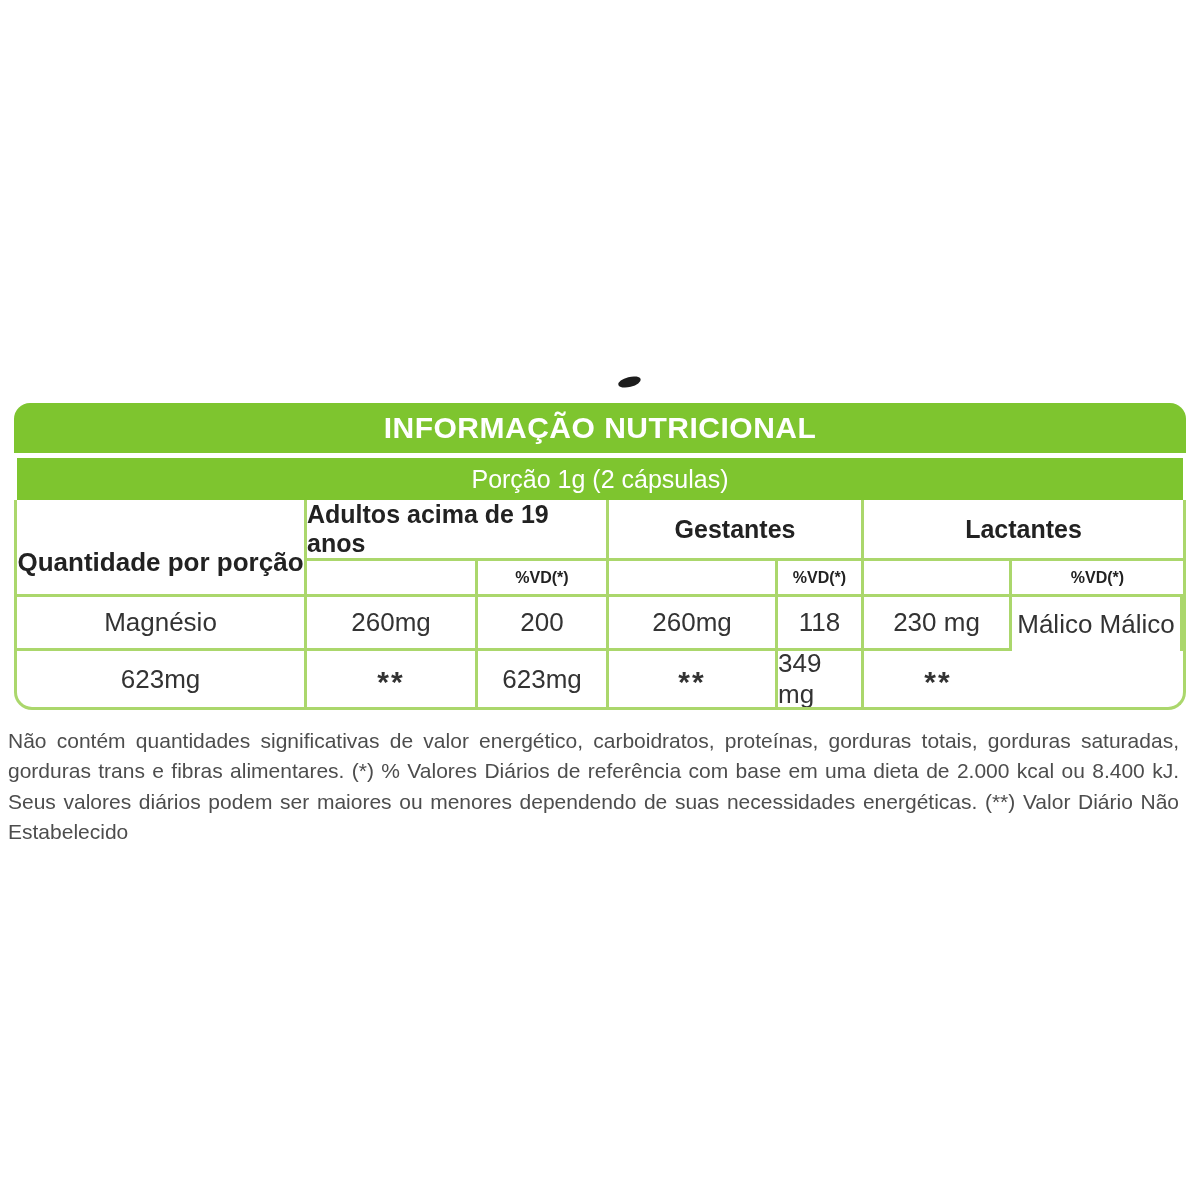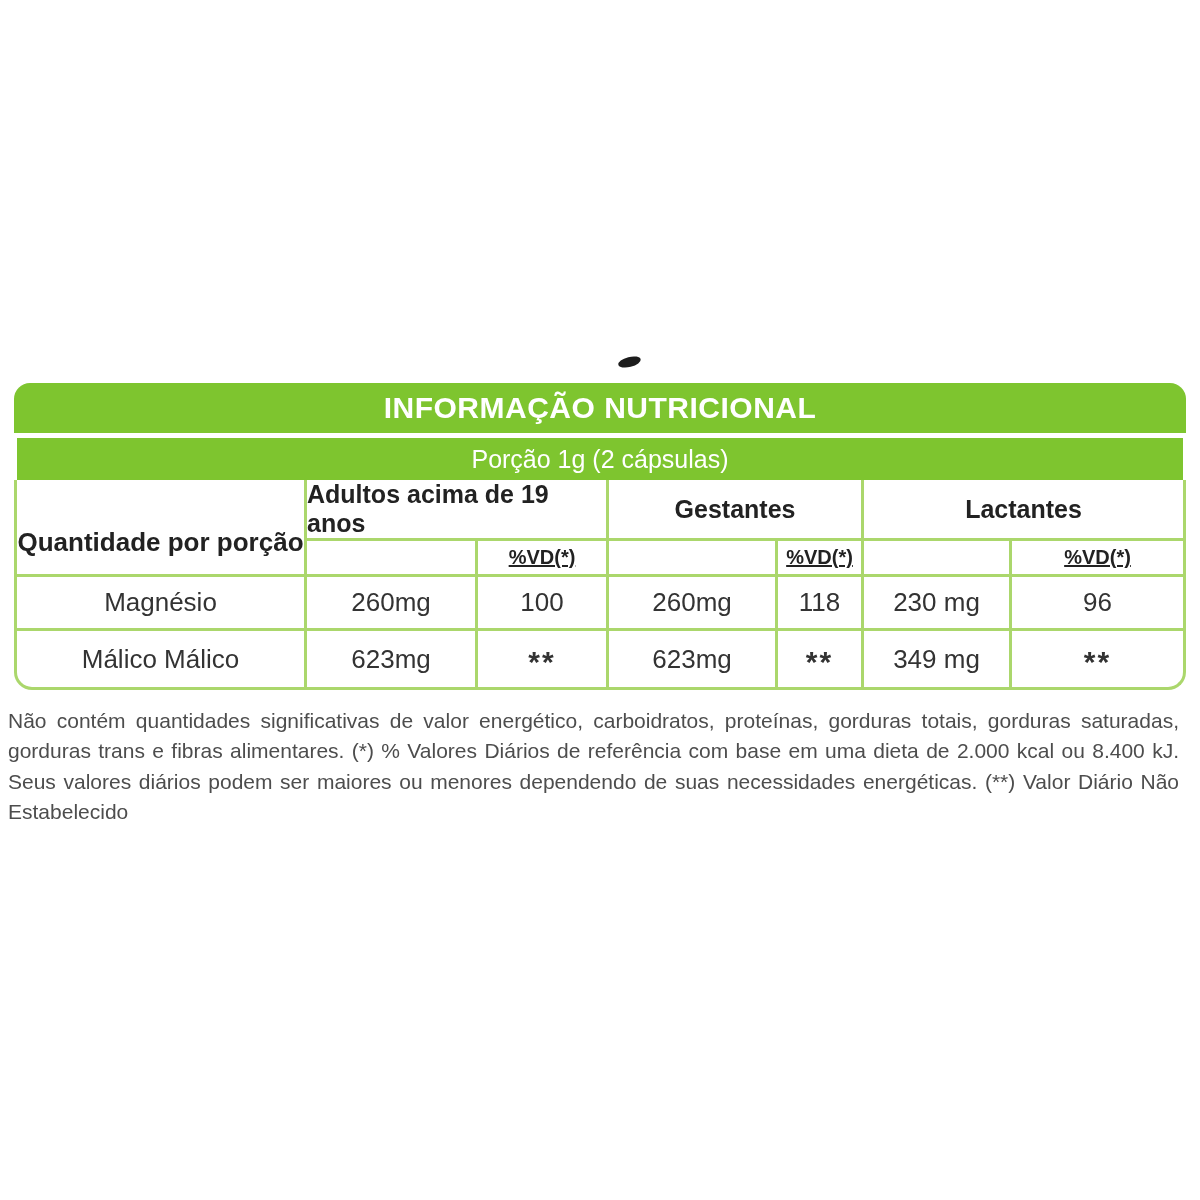--- a/index.html
+++ b/index.html
@@ -10,21 +10,21 @@
     --muted: #4d4d4d;
   }
   * { margin: 0; padding: 0; box-sizing: border-box; }
   html, body { background: #ffffff; }
   body {
     width: 1200px; height: 1200px;
     font-family: "Liberation Sans", "DejaVu Sans", sans-serif;
     position: relative;
     color: var(--text);
   }
-  .page { position: absolute; inset: 0; background: #ffffff; }
+  .page { position: absolute; inset: 0; background: #ffffff; margin-top: 20px; }
 
   .smudge {
     position: absolute; left: 618px; top: 357px;
     width: 23px; height: 10px;
     background: #1c1c1c; border-radius: 50%;
     transform: rotate(-14deg);
   }
 
   .panel { position: absolute; left: 14px; top: 383px; width: 1172px; }
 
@@ -64,21 +64,21 @@
 
   .rowhead {
     grid-column: 1; grid-row: 1 / 3;
     align-items: flex-end; padding-bottom: 16px;
     font-weight: bold; font-size: 26px; color: var(--text);
   }
   .group { font-weight: bold; font-size: 25px; color: var(--text); }
   .g1 { grid-column: 2 / 4; grid-row: 1; }
   .g2 { grid-column: 4 / 6; grid-row: 1; }
   .g3 { grid-column: 6 / 8; grid-row: 1; }
-  .vd { font-weight: bold; font-size: 20px; color: var(--text); text-decoration: underline; }
+  .vd { font-weight: bold; font-size: 16px; color: var(--text); }
   .ast { font-size: 30px; font-weight: bold; letter-spacing: 2px; padding-top: 6px; }
 
   .footnote {
     position: absolute; left: 8px; right: 21px; top: 706px;
     text-align: justify;
     font-size: 21px; line-height: 1.45;
     color: var(--muted);
   }
 </style>
 </head>
@@ -108,25 +108,24 @@
 
       <div class="cell br bb"></div>
       <div class="cell vd br bb">%VD(*)</div>
       <div class="cell br bb"></div>
       <div class="cell vd br bb">%VD(*)</div>
       <div class="cell br bb"></div>
       <div class="cell vd bb">%VD(*)</div>
 
       <div class="cell br bb">Magnésio</div>
       <div class="cell br bb">260mg</div>
-      <div class="cell br bb">100</div>
+      <div class="cell br bb">200</div>
       <div class="cell br bb">260mg</div>
       <div class="cell br bb">118</div>
       <div class="cell br bb">230 mg</div>
-      <div class="cell bb">96</div>
 
       <div class="cell br">Málico Málico</div>
       <div class="cell br">623mg</div>
       <div class="cell ast br">**</div>
       <div class="cell br">623mg</div>
       <div class="cell ast br">**</div>
       <div class="cell br">349 mg</div>
       <div class="cell ast">**</div>
 
     </div>

